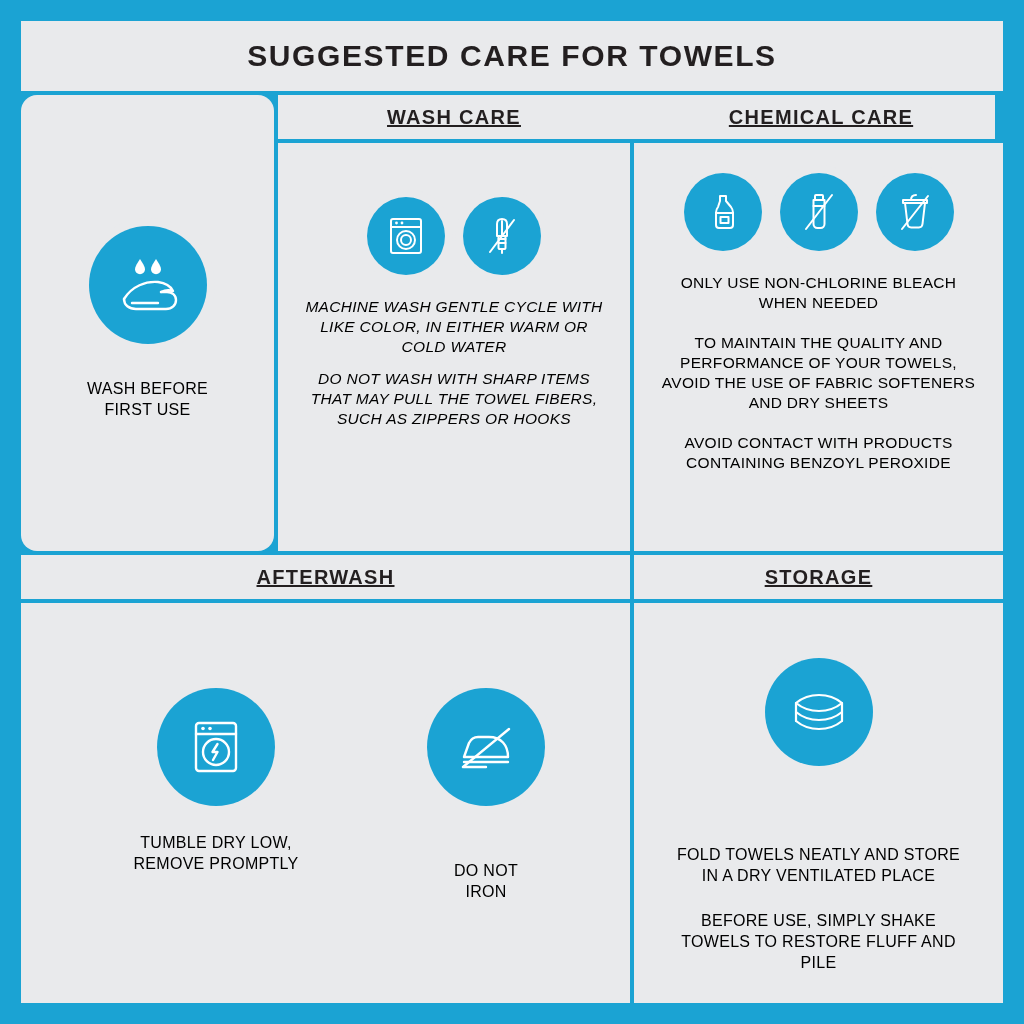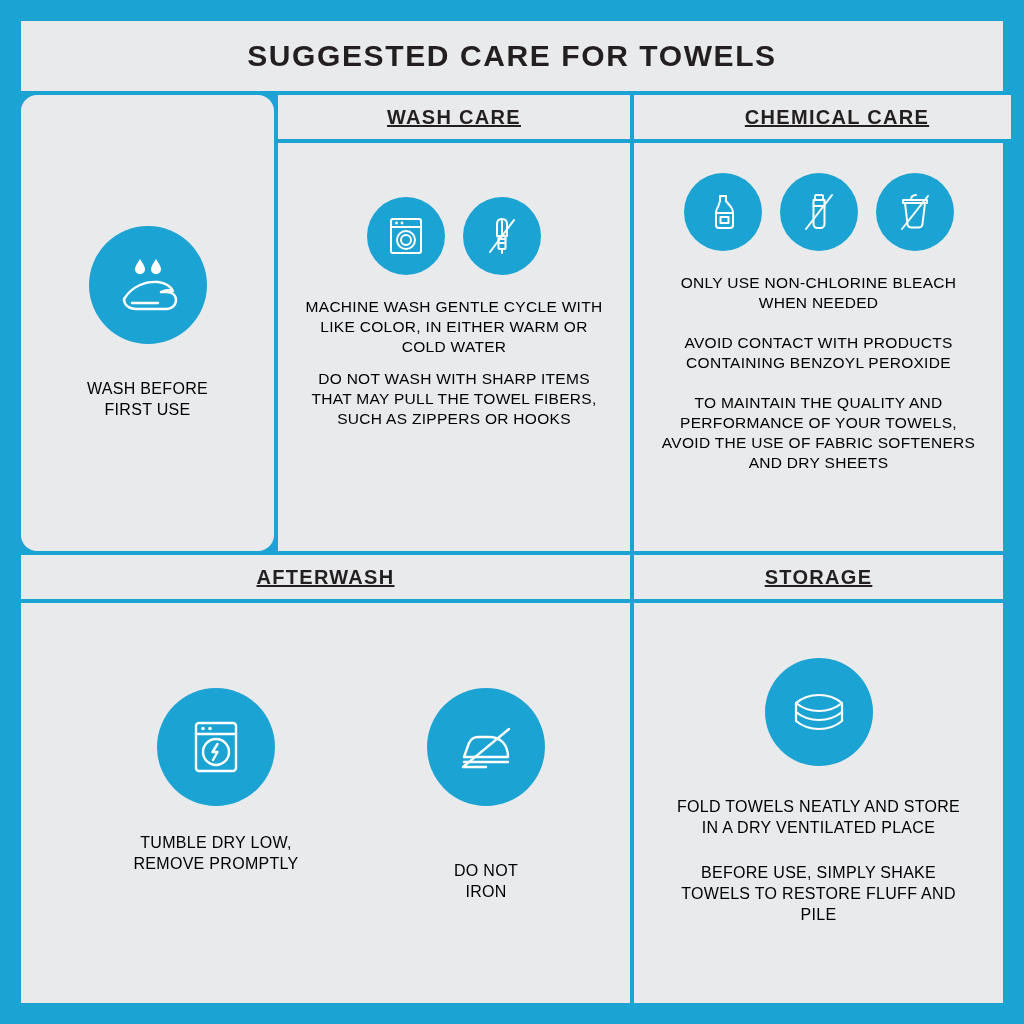--- a/index.html
+++ b/index.html
@@ -75,24 +75,25 @@
   #head-wash-care {
     left: 278px; top: 95px;
     width: 352px; height: 44px;
   }
   #panel-wash-care {
     left: 278px; top: 143px;
     width: 352px; height: 408px;
     display: flex;
     flex-direction: column;
     align-items: center;
+    font-style: italic;
   }
   
   #head-chem-care {
-    left: 634px; top: 95px;
+    left: 618px; top: 95px;
     width: 377px; height: 44px; padding-left: 29px;
   }
   #panel-chem-care {
     left: 634px; top: 143px;
     width: 369px; height: 408px;
     display: flex;
     flex-direction: column;
     align-items: center;
   }
   
@@ -108,20 +109,21 @@
   #head-storage {
     left: 634px; top: 555px;
     width: 369px; height: 44px;
   }
   #panel-storage {
     left: 634px; top: 603px;
     width: 369px; height: 400px;
     display: flex;
     flex-direction: column;
     align-items: center;
+    gap: 48px;
   }
   
   .circle {
     border-radius: 50%;
     background: #1ba3d3;
     display: flex;
     align-items: center;
     justify-content: center;
     box-shadow: 0 0 0 8px #e9eaec;
     flex: none;
@@ -228,22 +230,22 @@
         <svg width="48" height="48" viewBox="0 0 48 48" fill="none" stroke="#ffffff" stroke-width="2" stroke-linecap="round" stroke-linejoin="round">
           <path d="M14 15 h20 l-2.5 21 c-.2 2 -1.6 3.4 -3.6 3.4 h-7.8 c-2 0 -3.4 -1.4 -3.6 -3.4 z"></path>
           <path d="M12 12 h24 v3 H12 z"></path>
           <path d="M20 12 c0 -3 2 -5 5 -5"></path>
           <line x1="11" y1="41" x2="37" y2="8"></line>
         </svg>
       </div>
     </div>
     <div class="caption" style="margin-top:22px;width:320px;">
       <div class="cap-block">Only use non-chlorine bleach when needed</div>
+      <div class="cap-block" style="margin-top:20px;">To maintain the quality and performance of your towels, avoid the use of fabric softeners and dry sheets</div>
       <div class="cap-block" style="margin-top:20px;">Avoid contact with products containing benzoyl peroxide</div>
-      <div class="cap-block" style="margin-top:20px;">To maintain the quality and performance of your towels, avoid the use of fabric softeners and dry sheets</div>
     </div>
   </div>
 
   <div class="panel-head" id="head-afterwash">
     <div class="panel-head-title">Afterwash</div>
   </div>
   <div class="panel" id="panel-afterwash">
     <div style="position:absolute;left:60px;top:85px;width:270px;display:flex;flex-direction:column;align-items:center;">
       <div class="circle" style="width:118px;height:118px;">
         <svg width="72" height="72" viewBox="0 0 72 72" fill="none" stroke="#ffffff" stroke-width="2.4" stroke-linecap="round" stroke-linejoin="round">

